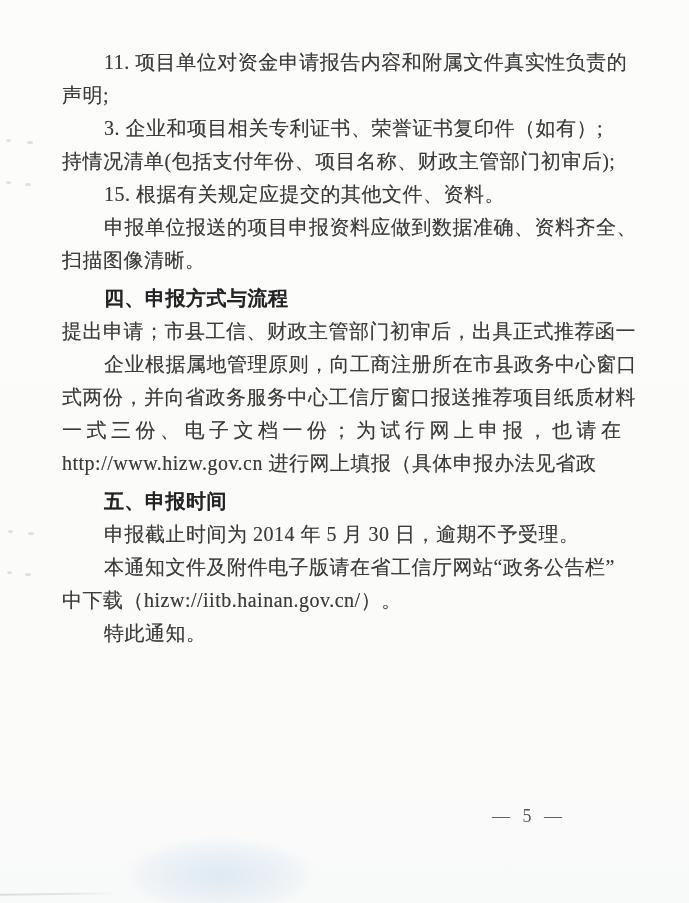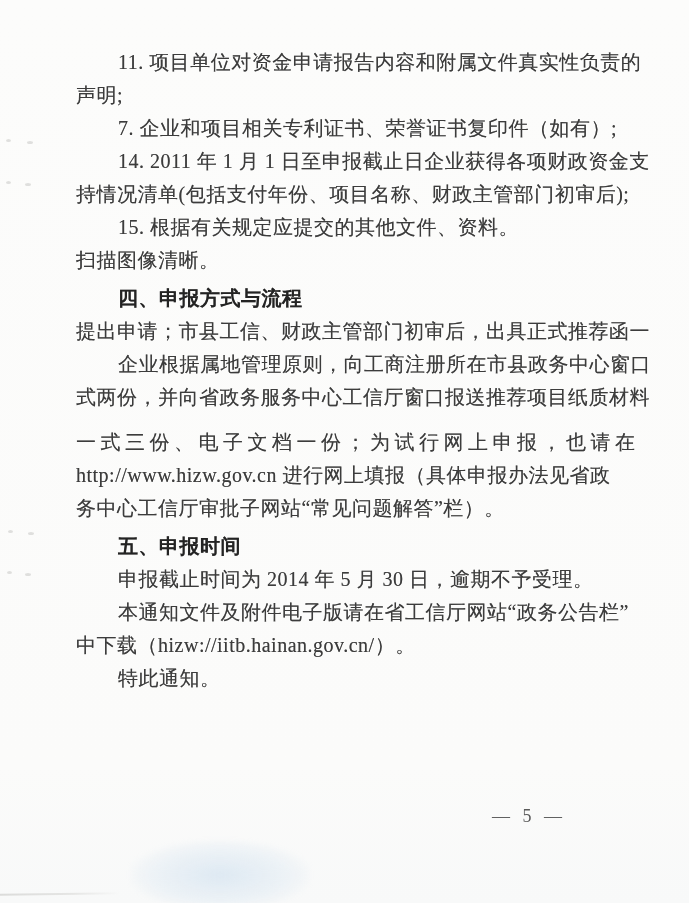--- a/index.html
+++ b/index.html
@@ -15,21 +15,21 @@
   }
   .page {
     position: relative;
     width: 689px;
     height: 903px;
     background: linear-gradient(180deg, #fcfcfb 0%, #fbfbfa 85%, #f8f9f9 100%);
   }
   .doc {
     position: absolute;
     top: 46px;
-    left: 76px;
+    left: 62px;
     width: 566px;
   }
   .line {
     font-size: 20px;
     line-height: 33px;
     height: 33px;
     color: #3c3c3c;
     letter-spacing: 0.5px;
     white-space: nowrap;
     text-shadow: 0 0 0.6px rgba(60,60,60,0.55);
@@ -39,21 +39,20 @@
   }
   .line.heading {
     font-weight: bold;
     color: #232323;
     margin-top: 5px;
     font-family: Liberation Sans, sans-serif;
     font-size: 20px;
   }
   .line.spread {
     letter-spacing: 4.5px;
-    margin-top: 12px;
   }
   .page-number {
     position: absolute;
     top: 806px;
     left: 492px;
     font-size: 18px;
     color: #5a5a5a;
     letter-spacing: 4px;
     white-space: nowrap;
   }
@@ -94,32 +93,31 @@
   }
 </style>
 </head>
 <body>
 
 <div class="page">
 
   <div class="doc">
       <div class="line indent">11. 项目单位对资金申请报告内容和附属文件真实性负责的</div>
       <div class="line">声明;</div>
-      <div class="line indent">7. 企业和项目相关专利证书、荣誉证书复印件（如有）;</div>
-      <div class="line indent">14. 2011 年 1 月 1 日至申报截止日企业获得各项财政资金支</div>
+      <div class="line indent">3. 企业和项目相关专利证书、荣誉证书复印件（如有）;</div>
       <div class="line">持情况清单(包括支付年份、项目名称、财政主管部门初审后);</div>
       <div class="line indent">15. 根据有关规定应提交的其他文件、资料。</div>
+      <div class="line indent">申报单位报送的项目申报资料应做到数据准确、资料齐全、</div>
       <div class="line">扫描图像清晰。</div>
       <div class="line indent heading">四、申报方式与流程</div>
       <div class="line">提出申请；市县工信、财政主管部门初审后，出具正式推荐函一</div>
       <div class="line indent">企业根据属地管理原则，向工商注册所在市县政务中心窗口</div>
       <div class="line">式两份，并向省政务服务中心工信厅窗口报送推荐项目纸质材料</div>
       <div class="line spread">一式三份、电子文档一份；为试行网上申报，也请在</div>
       <div class="line">http://www.hizw.gov.cn 进行网上填报（具体申报办法见省政</div>
-      <div class="line">务中心工信厅审批子网站“常见问题解答”栏）。</div>
       <div class="line indent heading">五、申报时间</div>
       <div class="line indent">申报截止时间为 2014 年 5 月 30 日，逾期不予受理。</div>
       <div class="line indent">本通知文件及附件电子版请在省工信厅网站“政务公告栏”</div>
       <div class="line">中下载（hizw://iitb.hainan.gov.cn/）。</div>
       <div class="line indent">特此通知。</div>
     </div>
 
   <div class="page-number">— 5 —</div>
 
   <div class="speckle sp1"></div>

